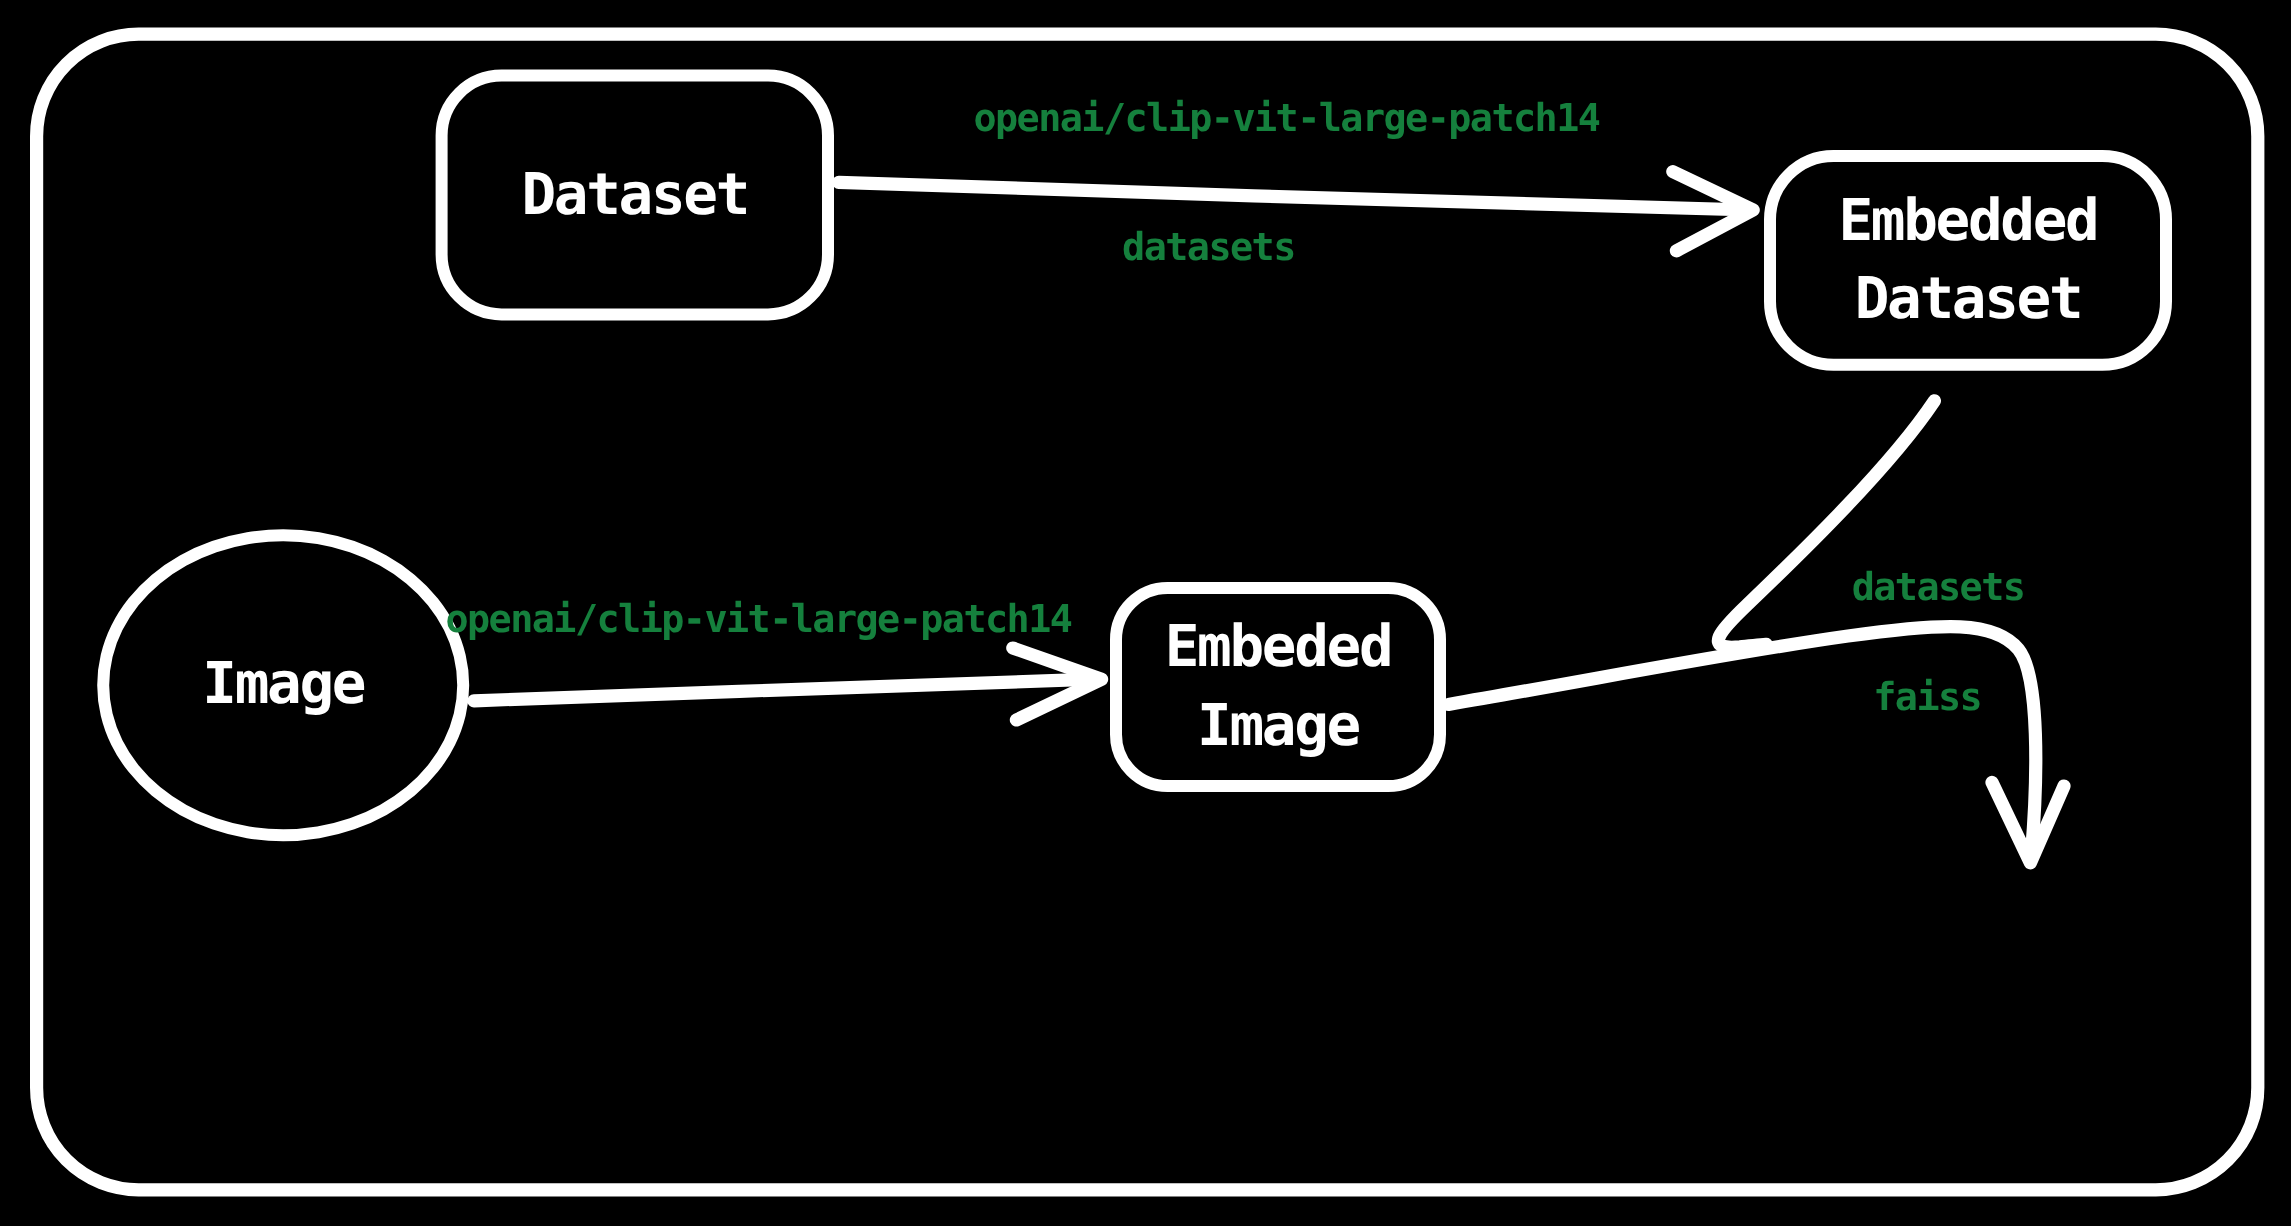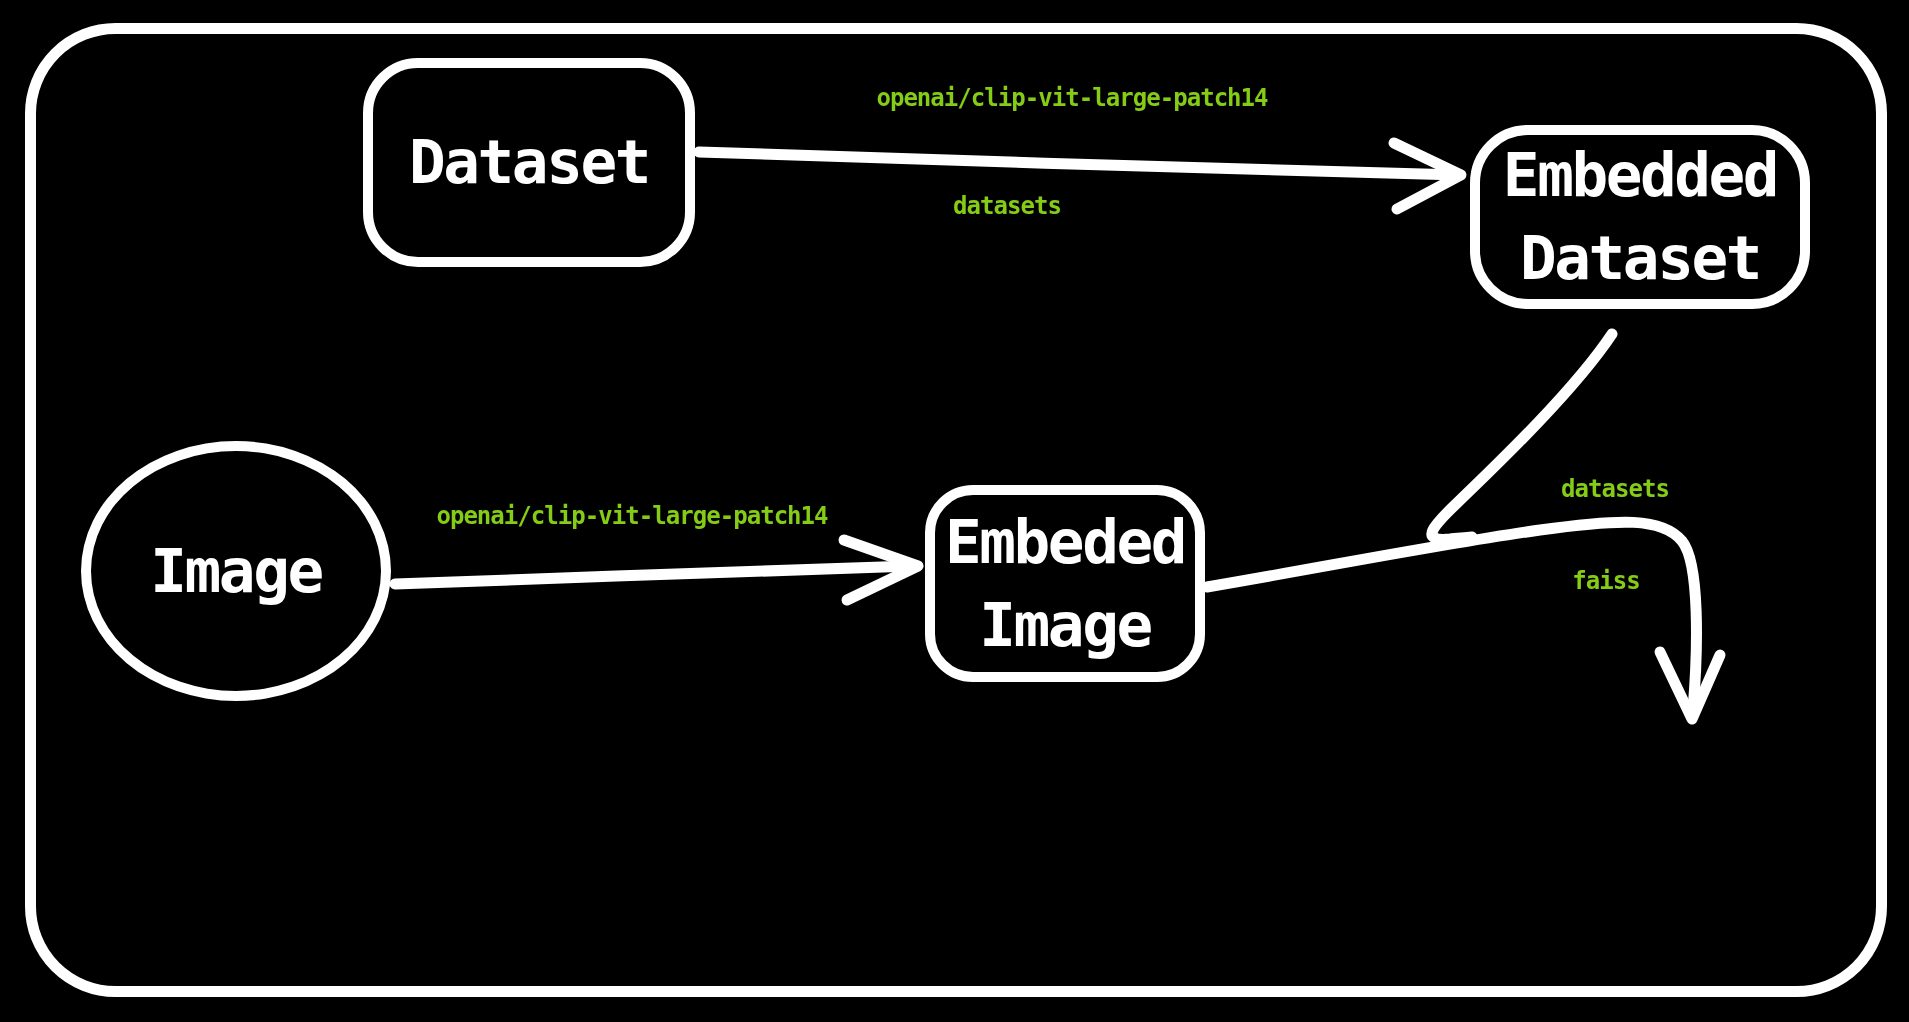--- a/index.html
+++ b/index.html
@@ -24,21 +24,21 @@
   }
   .node {
     position: absolute;
     box-sizing: border-box;
     display: flex;
     align-items: center;
     justify-content: center;
     background: #000000;
     border: 10px solid #ffffff;
     color: #ffffff;
-    font-size: 61px;
+    font-size: 48px;
     font-weight: 700;
     letter-spacing: -0.04em;
     line-height: 1.36;
     text-align: center;
     white-space: pre-line;
   }
   .node--dataset {
     left: 363px; top: 58px;
     width: 332px; height: 209px;
     border-radius: 55px;
@@ -48,33 +48,33 @@
     width: 340px; height: 184px;
     border-radius: 58px;
   }
   .node--image {
     left: 81px; top: 441px;
     width: 310px; height: 260px;
     border-radius: 50%;
   }
   .node--embeded-image {
     left: 925px; top: 485px;
-    width: 280px; height: 197px;
+    width: 280px; height: 175px;
     border-radius: 48px;
   }
   .node--retrieved-entries {
     left: 1482px; top: 730px;
     width: 338px; height: 218px;
     border-radius: 58px;
   }
   .edge-label {
     position: absolute;
     transform: translate(-50%, -50%);
-    color: #84cc16;
-    font-size: 24px;
+    color: #15803d;
+    font-size: 32px;
     font-weight: 700;
     letter-spacing: -0.04em;
     white-space: nowrap;
   }
   .edge-label--model-top   { left: 1072px; top: 98px; }
   .edge-label--lib-top     { left: 1007px; top: 206px; }
   .edge-label--model-mid   { left: 632px;  top: 516px; }
   .edge-label--lib-right-1 { left: 1615px; top: 489px; }
   .edge-label--lib-right-2 { left: 1606px; top: 581px; }
 </style>

